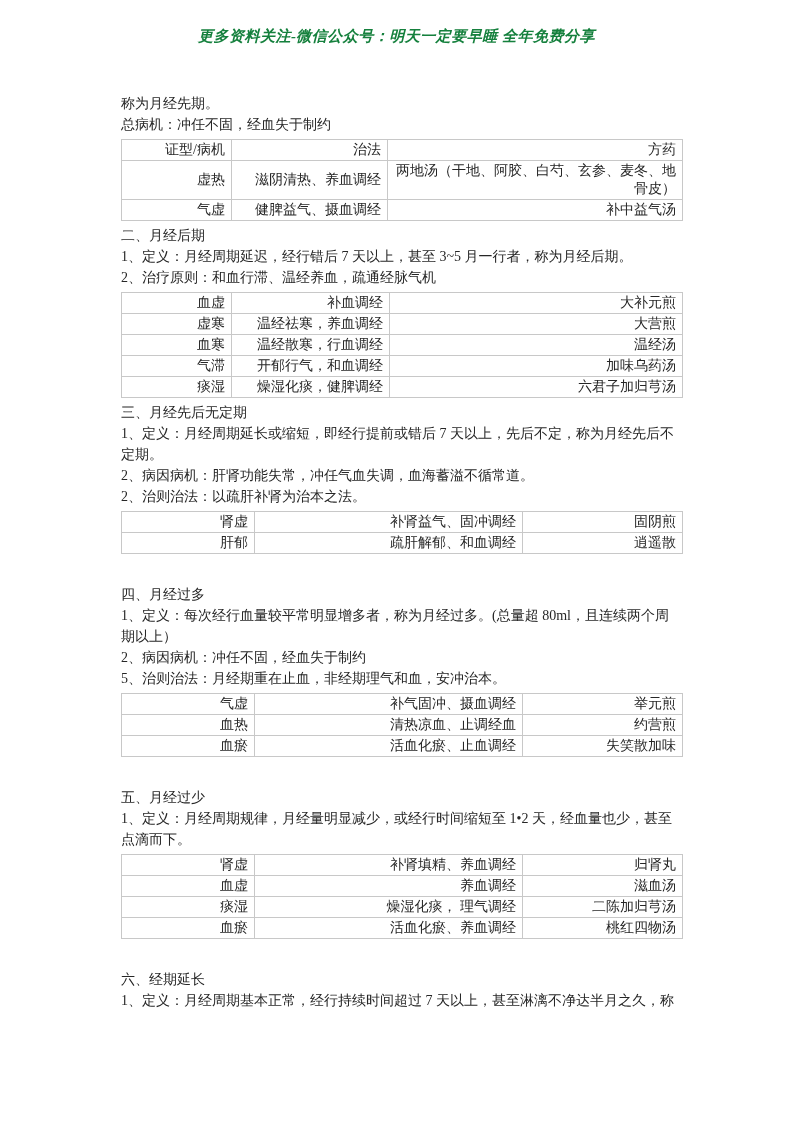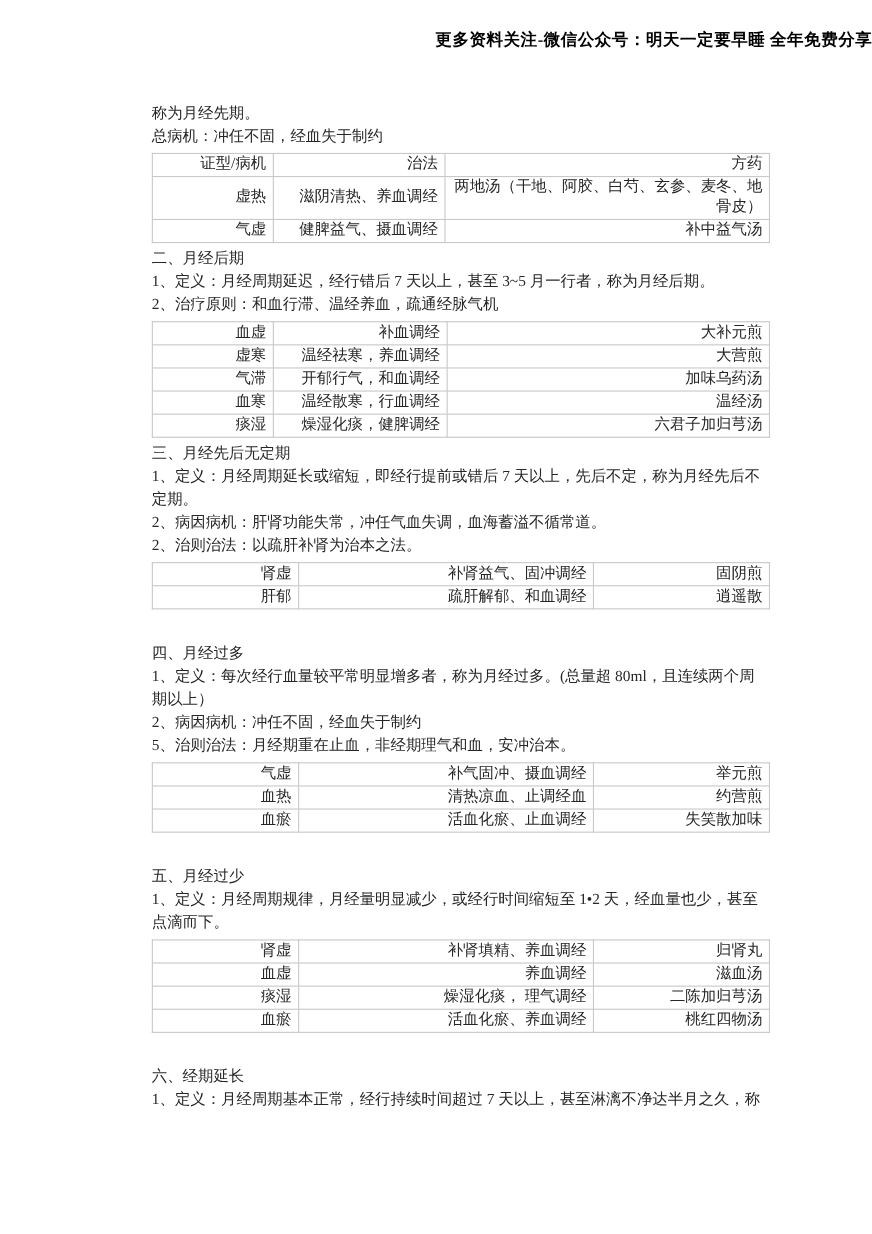--- a/index.html
+++ b/index.html
@@ -14,34 +14,34 @@
     background: #ffffff;
     font-family: "Liberation Serif", "DejaVu Serif", serif;
     color: #262626;
     overflow: hidden;
   }
   .doc-header {
     position: absolute;
     top: 27px;
     left: 0;
     right: 0;
-    text-align: right;
-    color: #000000;
+    text-align: center;
+    color: #15803d;
     font-weight: bold;
     font-size: 15px;
     letter-spacing: 0.5px;
+    font-style: italic;
   }
   .content {
     position: absolute;
     top: 93px;
     left: 121px;
     width: 561px;
     font-size: 14px;
     line-height: 21px;
-    margin-left: 17px;
   }
   .content p { margin: 0; }
   table.tbl {
     border-collapse: collapse;
     table-layout: fixed;
     width: 561px;
     margin: 4px 0 4px 0;
   }
   table.tbl td {
     border: 1px solid #c8c8c8;
@@ -106,28 +106,28 @@
           <td>血虚</td>
           <td>补血调经</td>
           <td>大补元煎</td>
         </tr>
         <tr>
           <td>虚寒</td>
           <td>温经祛寒，养血调经</td>
           <td>大营煎</td>
         </tr>
         <tr>
+          <td>血寒</td>
+          <td>温经散寒，行血调经</td>
+          <td>温经汤</td>
+        </tr>
+        <tr>
           <td>气滞</td>
           <td>开郁行气，和血调经</td>
           <td>加味乌药汤</td>
-        </tr>
-        <tr>
-          <td>血寒</td>
-          <td>温经散寒，行血调经</td>
-          <td>温经汤</td>
         </tr>
         <tr>
           <td>痰湿</td>
           <td>燥湿化痰，健脾调经</td>
           <td>六君子加归芎汤</td>
         </tr>
       </tbody>
     </table>
 
     <p>三、月经先后无定期</p>

